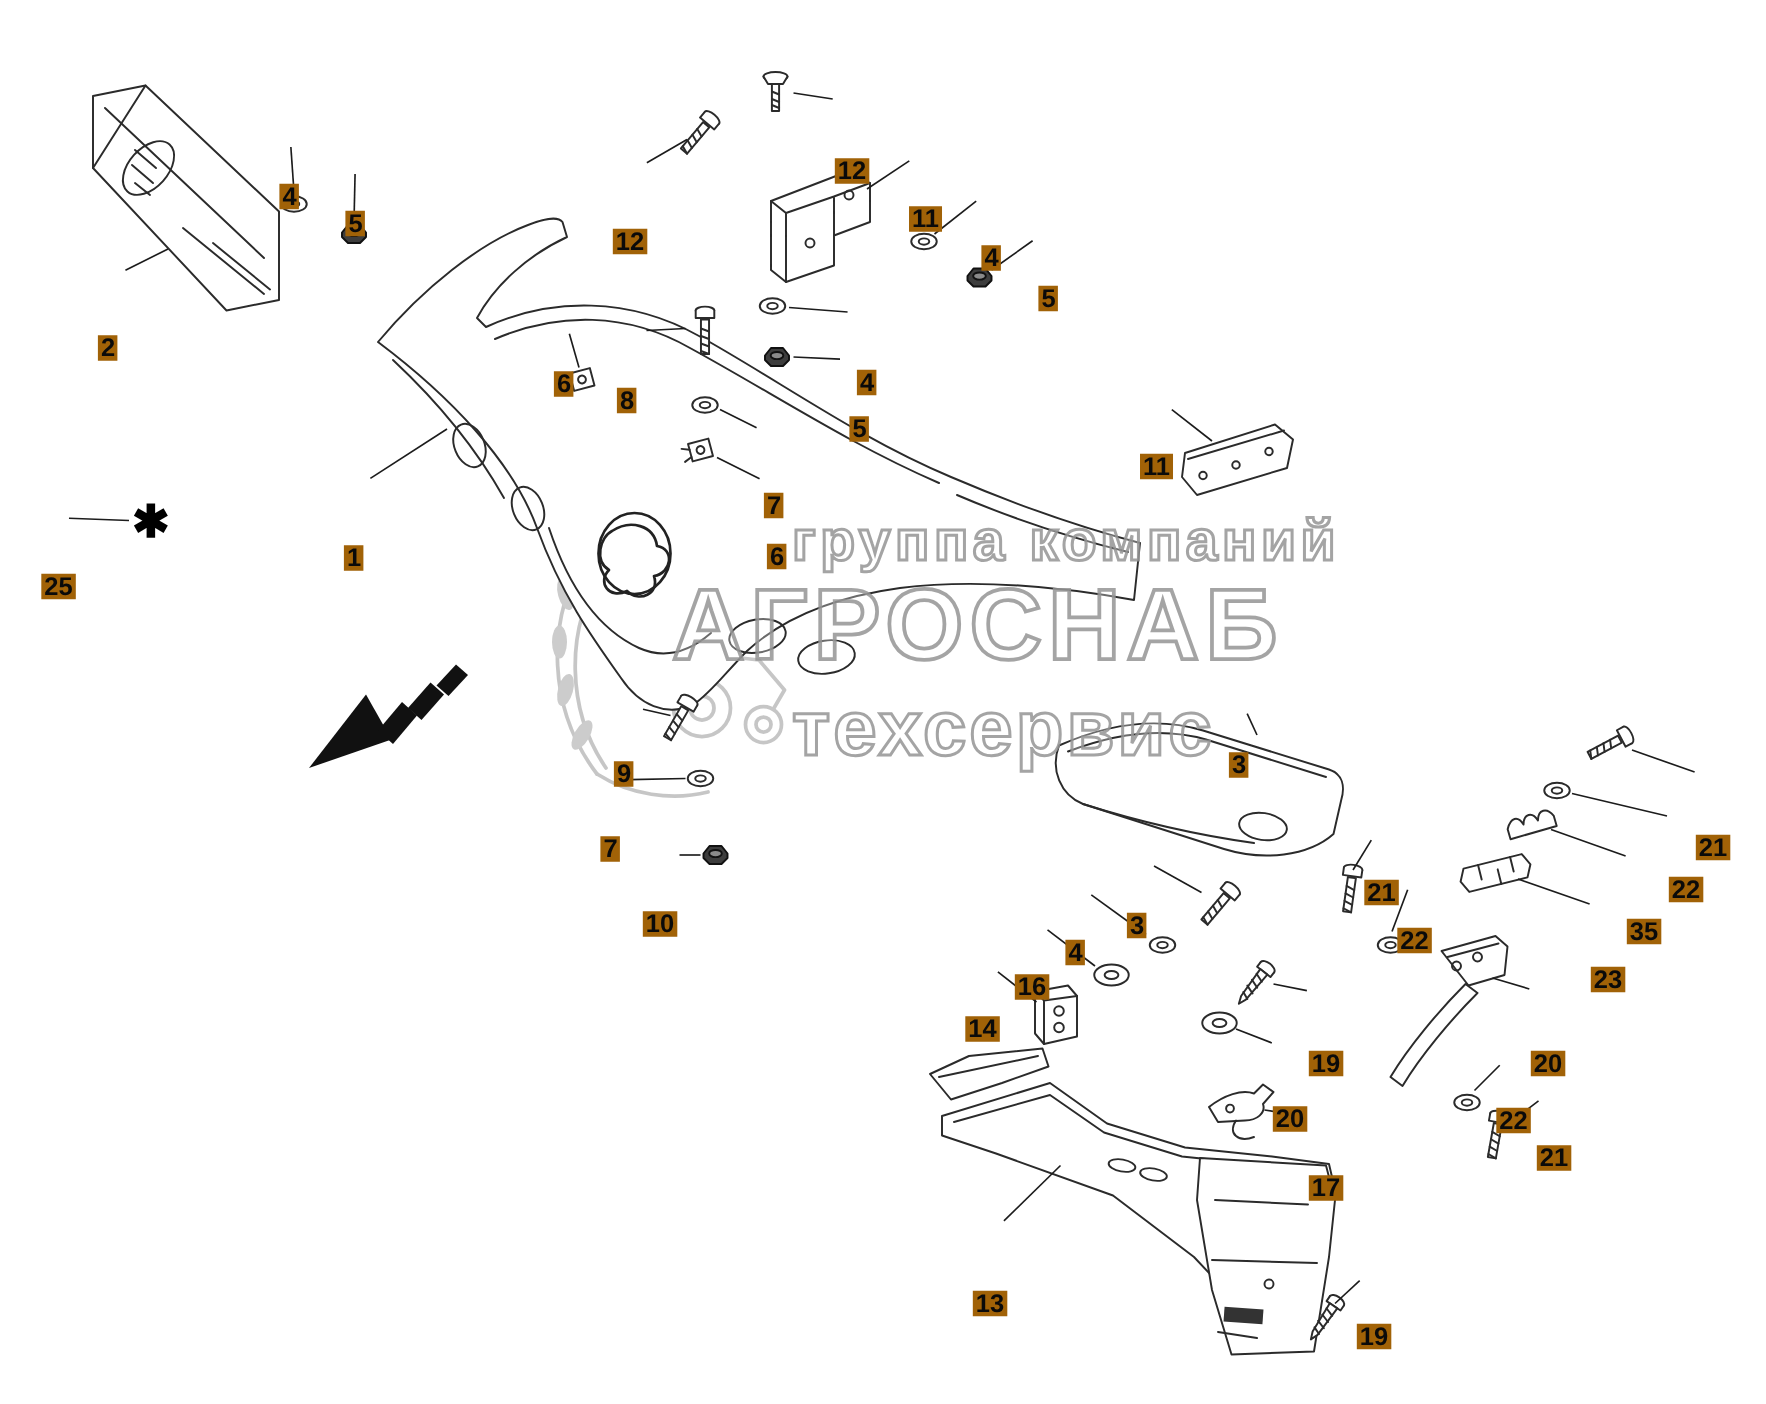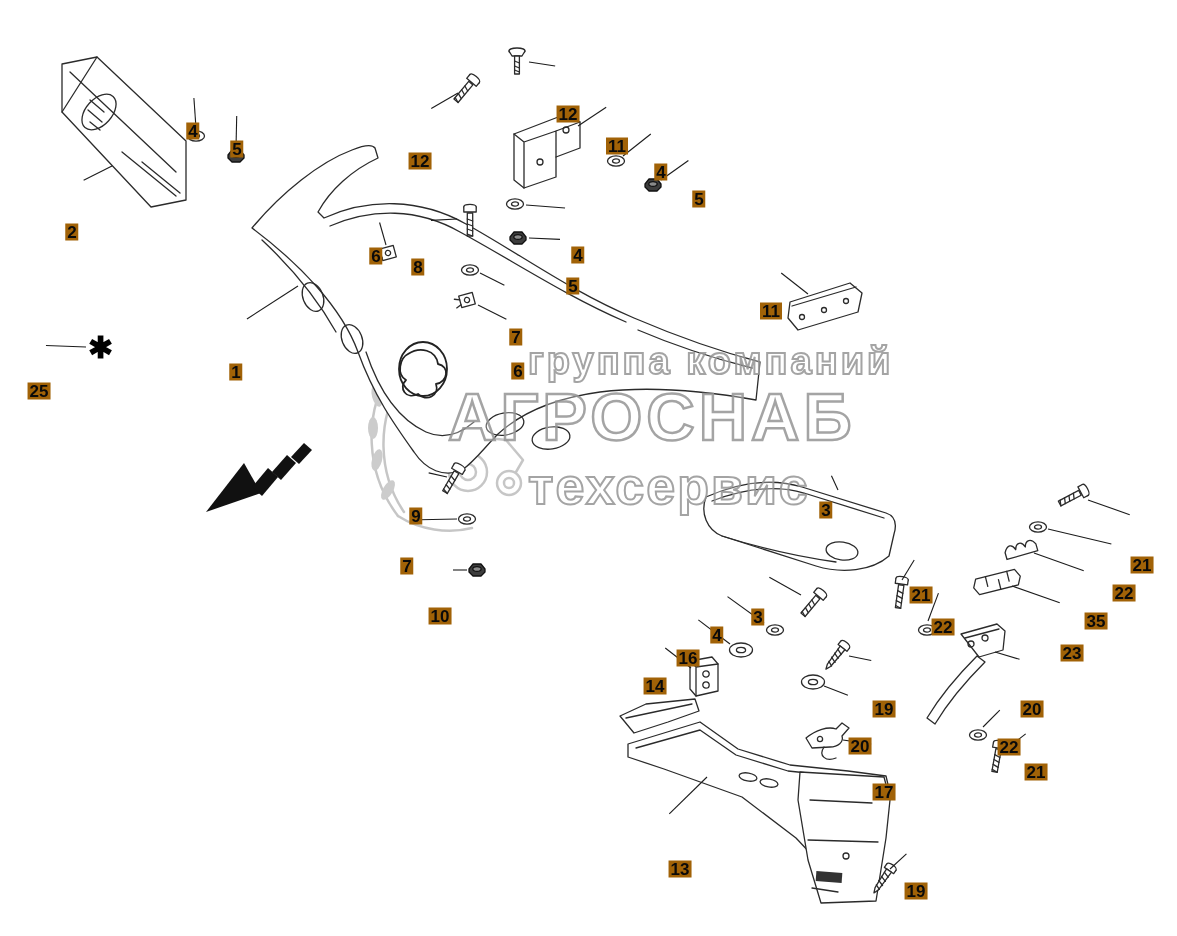--- a/index.html
+++ b/index.html
@@ -300,17 +300,17 @@
       <div class="callout" style="left: 758px; top: 571px;">3</div>
       <div class="callout" style="left: 717px; top: 589px;">4</div>
       <div class="callout" style="left: 688px; top: 612px;">16</div>
       <div class="callout" style="left: 655px; top: 640px;">14</div>
       <div class="callout" style="left: 884px; top: 663px;">19</div>
       <div class="callout" style="left: 860px; top: 700px;">20</div>
       <div class="callout" style="left: 1032px; top: 663px;">20</div>
       <div class="callout" style="left: 884px; top: 746px;">17</div>
       <div class="callout" style="left: 1009px; top: 701px;">22</div>
       <div class="callout" style="left: 1036px; top: 726px;">21</div>
-      <div class="callout" style="left: 680px; top: 823px;">13</div>
+      <div class="callout" style="left: 660px; top: 823px;">13</div>
       <div class="callout" style="left: 916px; top: 845px;">19</div>
     </div>
 
 </div>
 
 </body></html>

